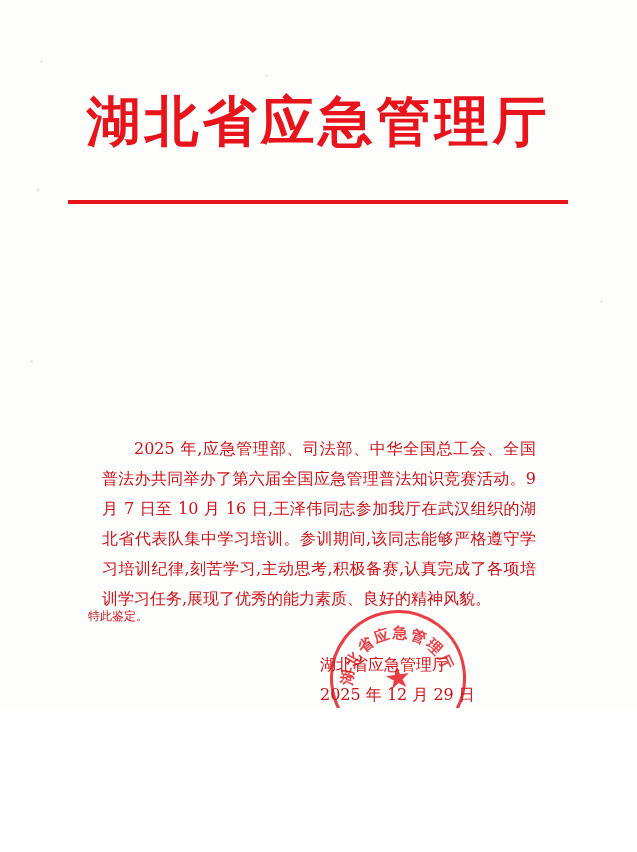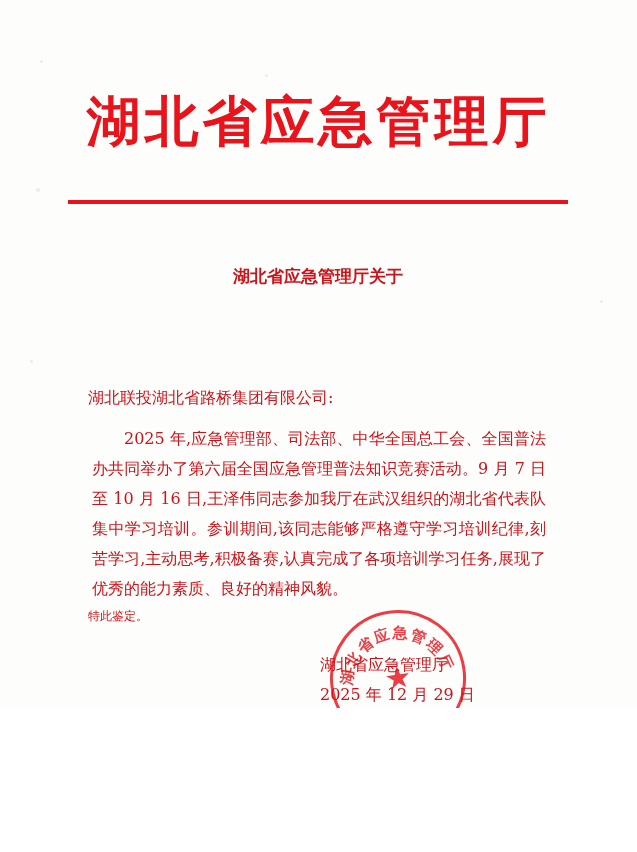--- a/index.html
+++ b/index.html
@@ -85,21 +85,21 @@
     top: 420px;
     left: 88px;
     width: 462px;
     font-family: "DejaVu Serif", serif;
     font-size: 16px;
     line-height: 30px;
     color: #cf1118;
     text-align: justify;
   }
   .body-text p {
-    margin: 4px;
+    margin: 14px;
     text-indent: 2em;
   }
 
   .closing {
     position: absolute;
     top: 608px;
     left: 88px;
     font-family: "DejaVu Serif", serif;
     font-size: 12px;
     color: #cf1118;
@@ -192,24 +192,22 @@
   <div class="speck" style="left:120px; top:820px; width:3px; height:3px;"></div>
   <div class="speck" style="left:520px; top:820px; width:3px; height:3px;"></div>
 
   <div class="letterhead">
     <div class="letterhead-title">湖北省应急管理厅</div>
   </div>
 
   <div class="rule-top"></div>
 
   <div class="doc-title">
-    <div>湖北省应急管理厅关于</div>
-  </div>
-
-  <div class="addressee">湖北联投湖北省路桥集团有限公司:</div>
+  </div>
+
 
   <div class="body-text">
     <p>2025 年,应急管理部、司法部、中华全国总工会、全国普法办共同举办了第六届全国应急管理普法知识竞赛活动。9 月 7 日至 10 月 16 日,王泽伟同志参加我厅在武汉组织的湖北省代表队集中学习培训。参训期间,该同志能够严格遵守学习培训纪律,刻苦学习,主动思考,积极备赛,认真完成了各项培训学习任务,展现了优秀的能力素质、良好的精神风貌。</p>
   </div>
 
   <div class="closing">特此鉴定。</div>
 
   <div class="seal">
     <div class="seal-inner"></div>
     <svg class="seal-arc" viewBox="0 0 130 130">

